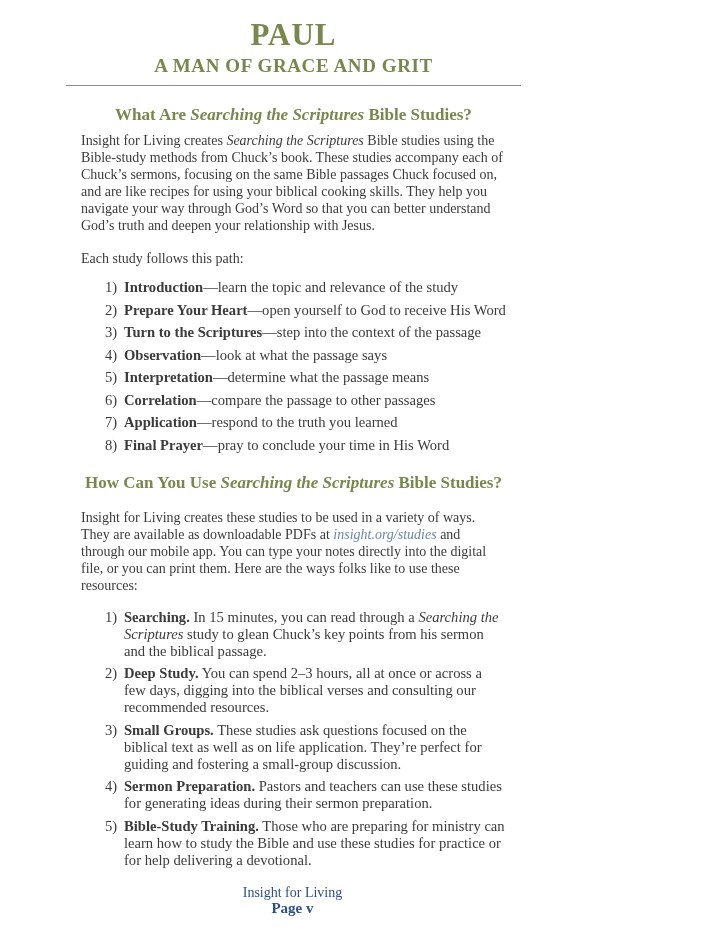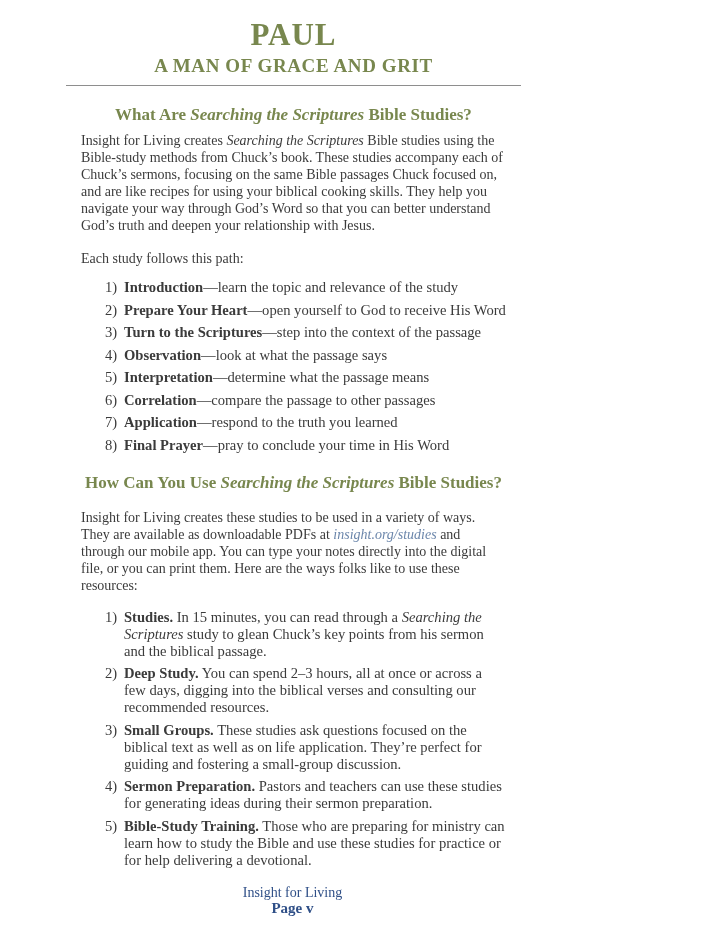--- a/index.html
+++ b/index.html
@@ -148,21 +148,21 @@
   </section>
 
   <section>
     <h2 class="sec-heading sec2-heading"><span>How Can You Use </span><em>Searching the Scriptures</em><span> Bible Studies?</span></h2>
 
     <p class="body-p intro2"><span>Insight for Living creates these studies to be used in a variety of ways. They are available as downloadable PDFs at </span><a class="link">insight.org/studies</a><span> and through our mobile app. You can type your notes directly into the digital file, or you can print them. Here are the ways folks like to use these resources:</span></p>
 
     <ol class="doc-list uses-list">
       <li>
           <span class="num">1)</span>
-          <span class="item-text"><b>Studies.</b><span> In 15 minutes, you can read through a </span><em>Searching the Scriptures</em><span> study to glean Chuck’s key points from his sermon and the biblical passage.</span></span>
+          <span class="item-text"><b>Searching.</b><span> In 15 minutes, you can read through a </span><em>Searching the Scriptures</em><span> study to glean Chuck’s key points from his sermon and the biblical passage.</span></span>
         </li>
       <li>
           <span class="num">2)</span>
           <span class="item-text"><b>Deep Study.</b><span> You can spend 2–3 hours, all at once or across a few days, digging into the biblical verses and consulting our recommended resources.</span><em></em><span></span></span>
         </li>
       <li>
           <span class="num">3)</span>
           <span class="item-text"><b>Small Groups.</b><span> These studies ask questions focused on the biblical text as well as on life application. They’re perfect for guiding and fostering a small-group discussion.</span><em></em><span></span></span>
         </li>
       <li>

